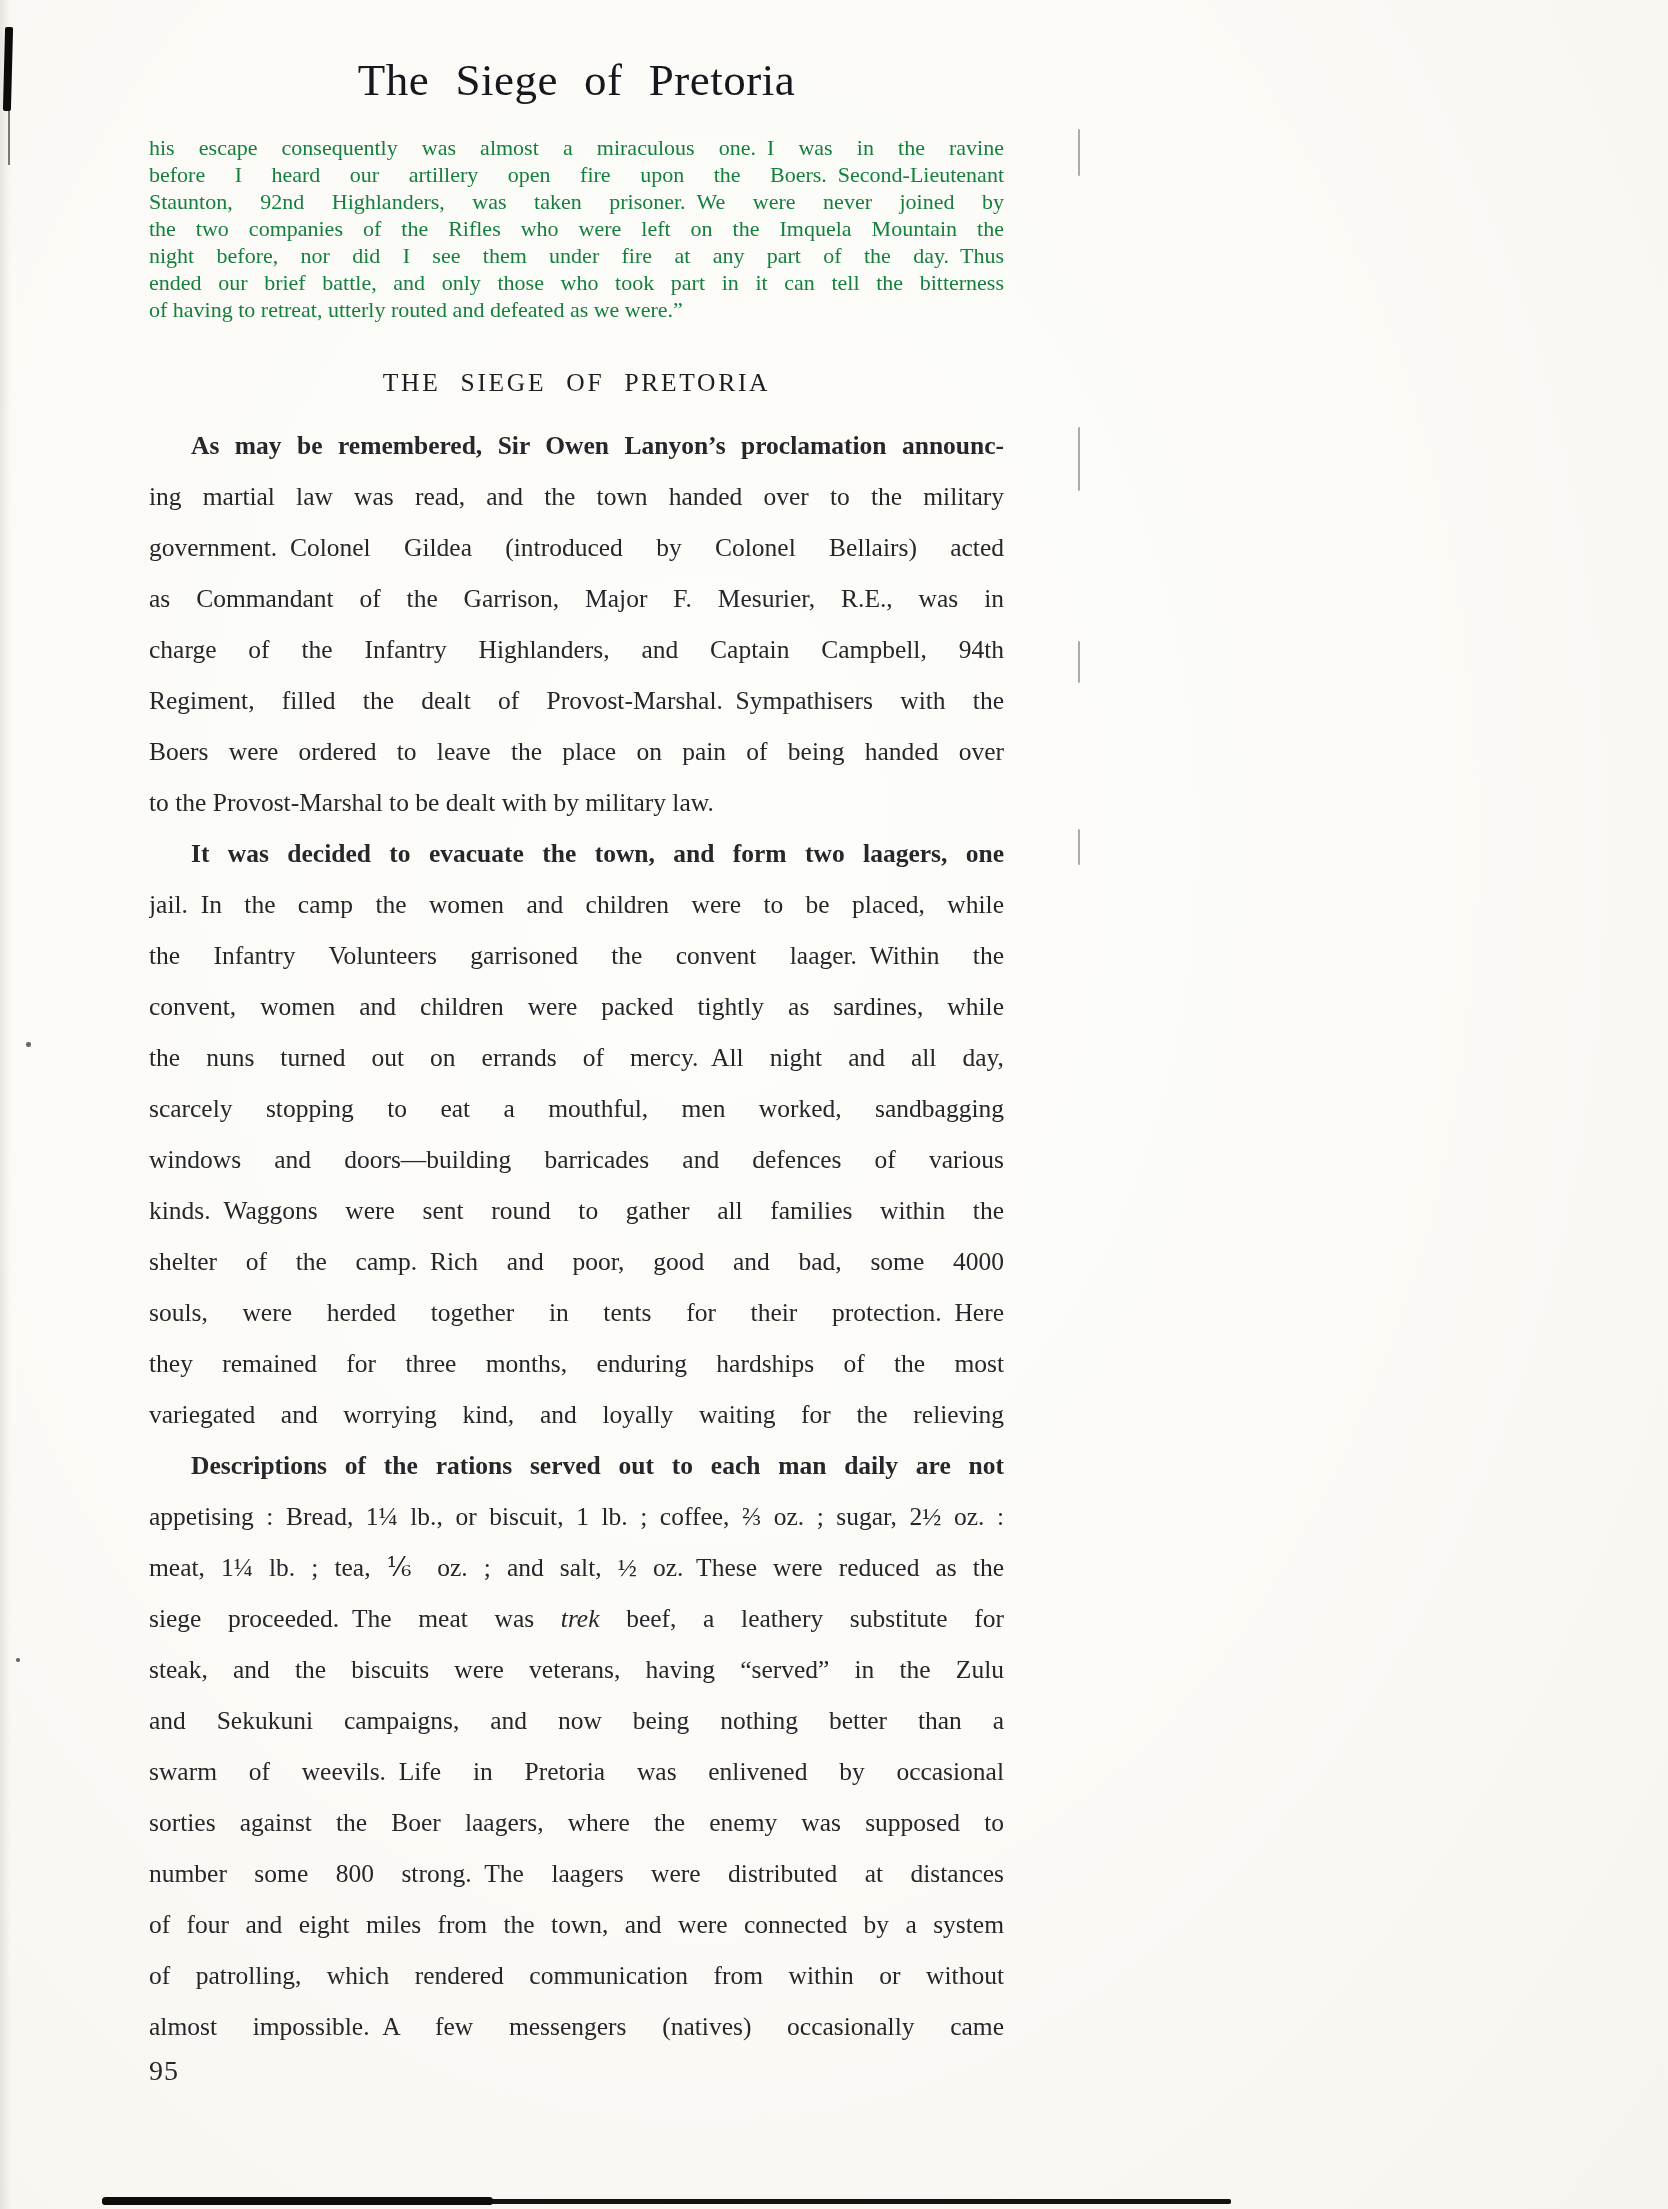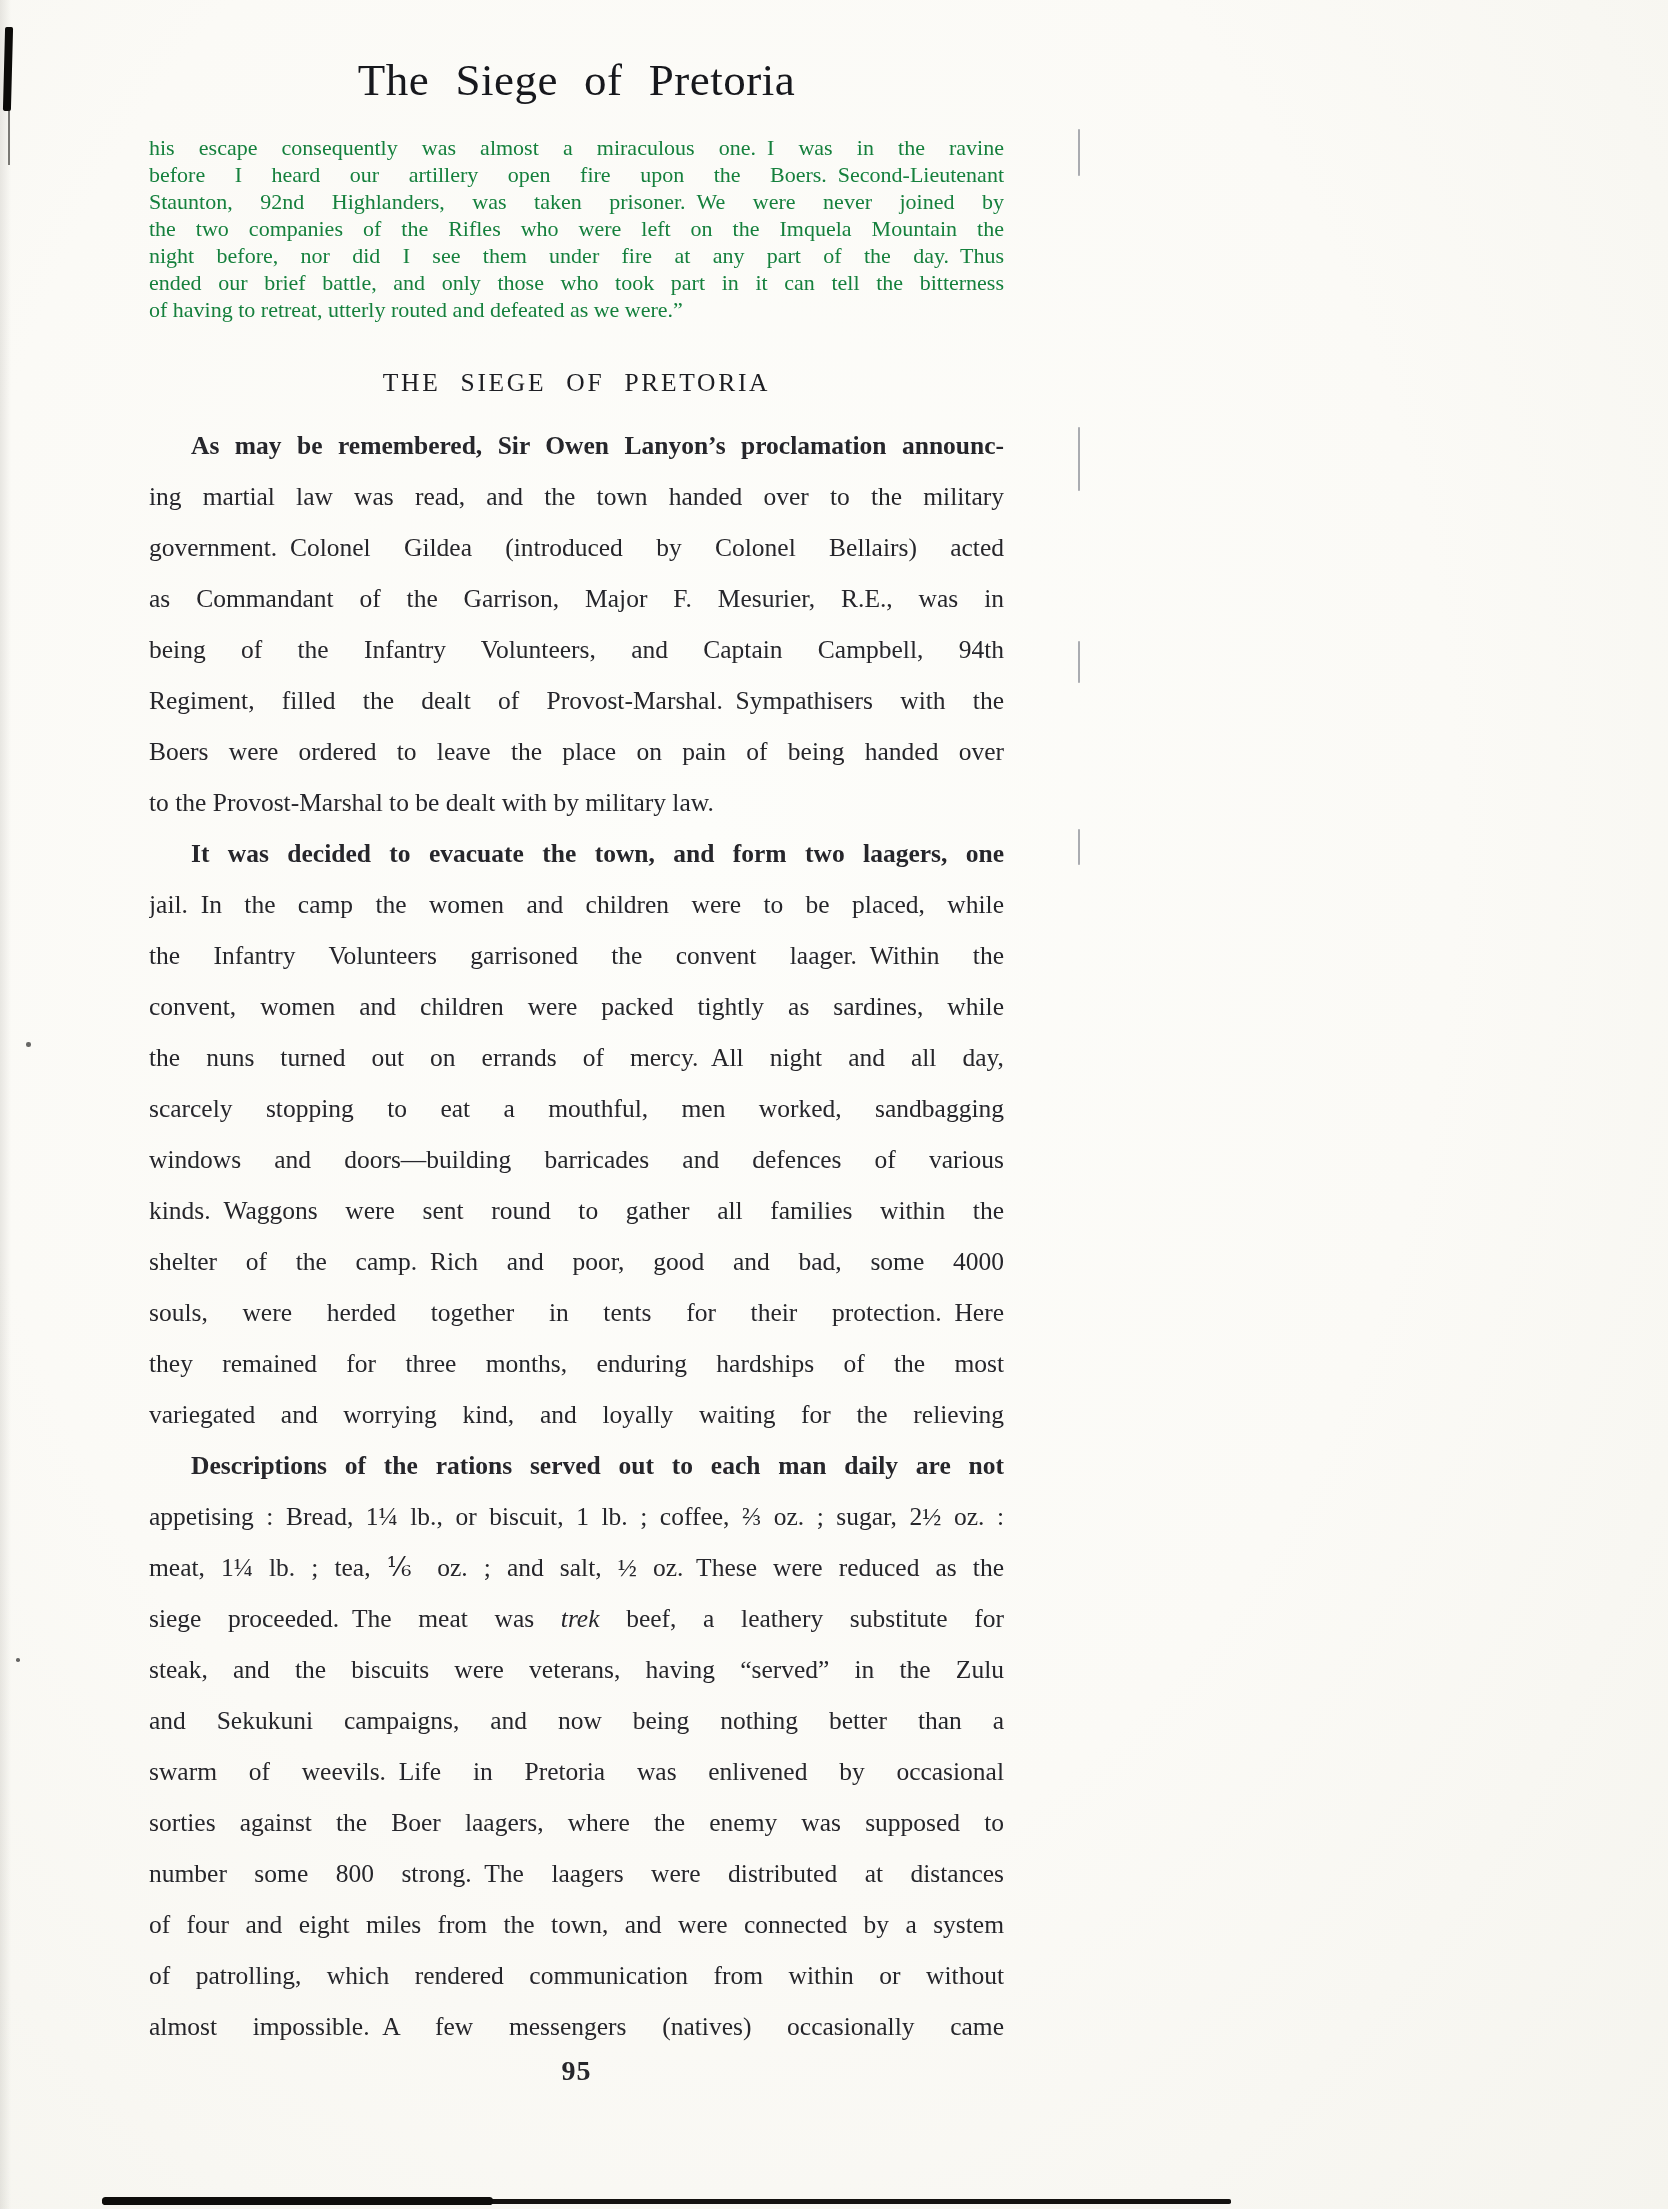--- a/index.html
+++ b/index.html
@@ -68,25 +68,23 @@
     overflow: hidden;
     white-space: normal;
   }
   .ln.end   { text-align-last: left; }
   .ln.first { text-indent: 42px; font-weight: bold; }
 
   .it { }
 
   .pagenum {
     margin-top: 3.6px;
-    text-align: center;
     font-size: 28px;
     letter-spacing: 0.9px;
     color: #26262b;
-    font-weight: bold;
   }
 
   
   .artifact { position: absolute; }
 
   .bar-tl {
     left: 3.6px; top: 27px;
     width: 8.2px; height: 84px;
     background: #0c0b09;
     transform: rotate(1.5deg);
@@ -162,21 +160,21 @@
   </section>
 
   <h2 class="heading">THE SIEGE OF PRETORIA</h2>
 
   <section class="bodytext">
 
     <div class="ln first">As may be remembered, Sir Owen Lanyon’s proclamation announc-</div>
     <div class="ln">ing martial law was read, and the town handed over to the military</div>
     <div class="ln">government. Colonel Gildea (introduced by Colonel Bellairs) acted</div>
     <div class="ln">as Commandant of the Garrison, Major F. Mesurier, R.E., was in</div>
-    <div class="ln">being of the Infantry Volunteers, and Captain Campbell, 94th</div>
+    <div class="ln">charge of the Infantry Highlanders, and Captain Campbell, 94th</div>
     <div class="ln">Regiment, filled the dealt of Provost-Marshal. Sympathisers with the</div>
     <div class="ln">Boers were ordered to leave the place on pain of being handed over</div>
     <div class="ln end">to the Provost-Marshal to be dealt with by military law.</div>
 
     <div class="ln first">It was decided to evacuate the town, and form two laagers, one</div>
     <div class="ln">jail. In the camp the women and children were to be placed, while</div>
     <div class="ln">the Infantry Volunteers garrisoned the convent laager. Within the</div>
     <div class="ln">convent, women and children were packed tightly as sardines, while</div>
     <div class="ln">the nuns turned out on errands of mercy. All night and all day,</div>
     <div class="ln">scarcely stopping to eat a mouthful, men worked, sandbagging</div>

